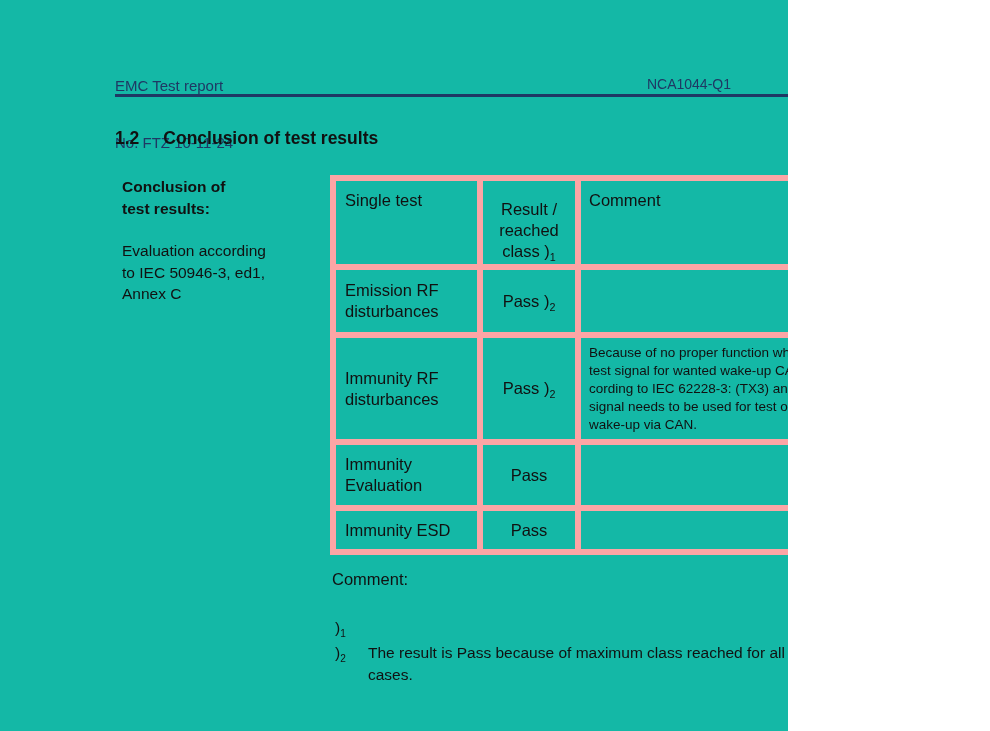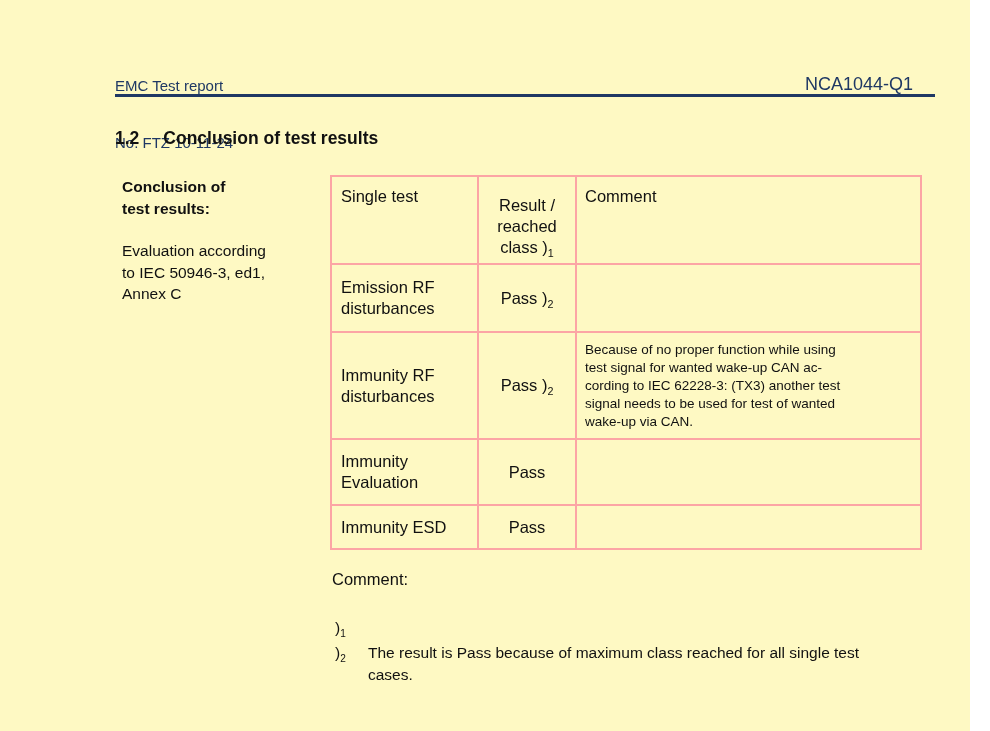--- a/index.html
+++ b/index.html
@@ -2,44 +2,44 @@
 <html style="--accent: #1f3864;"><head>
 <meta charset="utf-8">
 <style>
   html, body {
     margin: 0;
     padding: 0;
     background: #ffffff;
   }
   .page {
     position: relative;
-    width: 970px;
+    width: 788px;
     height: 731px;
-    background: #fef9c3;
+    background: #14b8a6;
     font-family: "Liberation Sans", "DejaVu Sans", sans-serif;
     color: #111111;
     overflow: hidden;
   }
 
   
   .header-block {
     position: absolute;
     left: 115px;
     top: 57px;
     color: var(--accent, #1f3864);
     font-size: 15px;
     line-height: 19px;
     white-space: pre-line;
   }
   .doc-code {
     position: absolute;
     right: 57px;
     top: 75px;
     color: var(--accent, #1f3864);
-    font-size: 18px;
+    font-size: 14px;
     line-height: 19px;
   }
   .header-rule {
     position: absolute;
     left: 115px;
     top: 94px;
     width: 820px;
     height: 3px;
     background: var(--accent, #1f3864);
   }
@@ -78,21 +78,21 @@
   
   table.results {
     position: absolute;
     left: 330px;
     top: 175px;
     width: 590px;
     border-collapse: collapse;
     table-layout: fixed;
   }
   table.results td, table.results th {
-    border: 2px solid #fca5a5;
+    border: 6px solid #fca5a5;
     font-weight: normal;
     text-align: left;
     overflow: hidden;
   }
   tr.r-header { height: 88px; }
   tr.r-1 { height: 68px; }
   tr.r-2 { height: 107px; }
   tr.r-3 { height: 66px; }
   tr.r-4 { height: 44px; }
 

